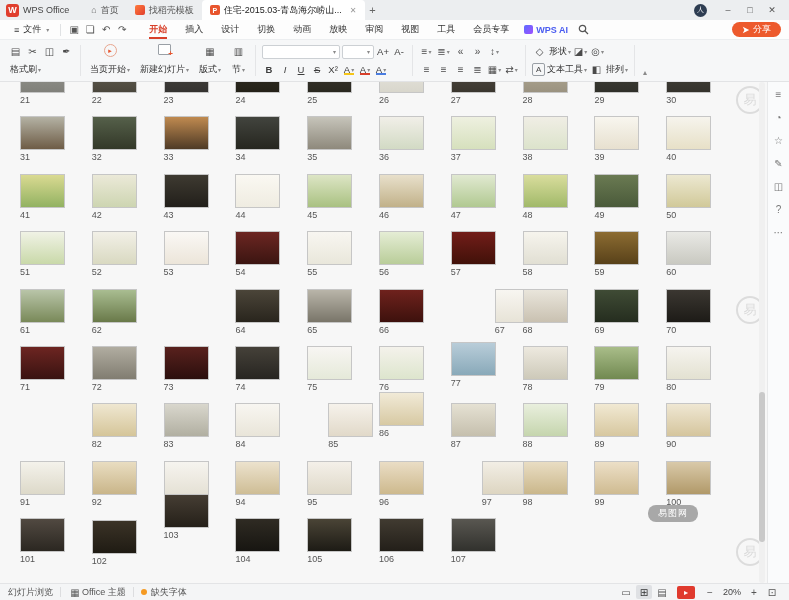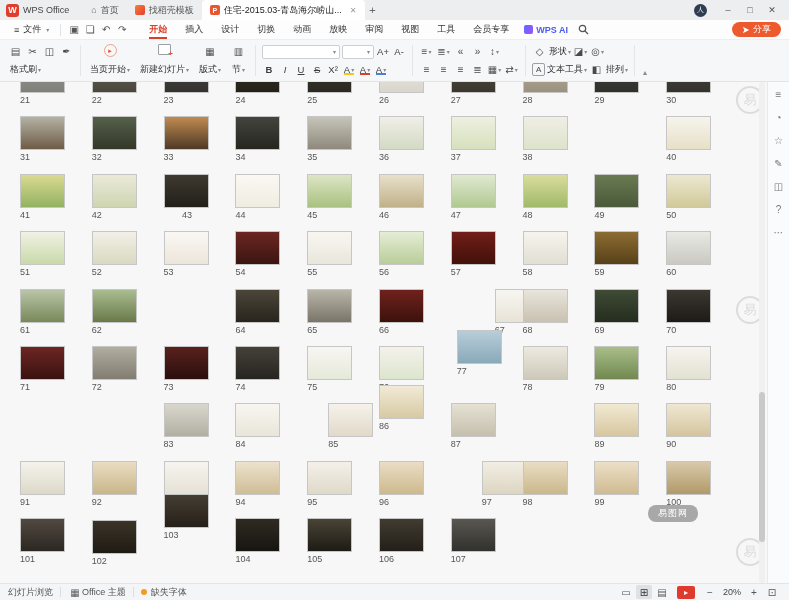--- a/index.html
+++ b/index.html
@@ -331,33 +331,37 @@
             <div class="slide-num">36</div>
           </div>
           <div class="slide-cell" style="left: 450.8px; top: 34.4px;">
             <div class="thumb" style="background: linear-gradient(rgb(238, 240, 224), rgb(214, 224, 189));"></div>
             <div class="slide-num">37</div>
           </div>
           <div class="slide-cell" style="left: 522.6px; top: 34.4px;">
             <div class="thumb" style="background: linear-gradient(rgb(240, 238, 229), rgb(220, 227, 203));"></div>
             <div class="slide-num">38</div>
           </div>
+          <div class="slide-cell" style="left: 594.4px; top: 34.4px;">
+            <div class="thumb" style="background: linear-gradient(rgb(248, 246, 239), rgb(231, 224, 207));"></div>
+            <div class="slide-num">39</div>
+          </div>
           <div class="slide-cell" style="left: 666.2px; top: 34.4px;">
             <div class="thumb" style="background: linear-gradient(rgb(246, 244, 237), rgb(231, 224, 199));"></div>
             <div class="slide-num">40</div>
           </div>
           <div class="slide-cell" style="left: 20px; top: 91.8px;">
             <div class="thumb" style="background: linear-gradient(rgb(218, 218, 146), rgb(146, 178, 98));"></div>
             <div class="slide-num">41</div>
           </div>
           <div class="slide-cell" style="left: 91.8px; top: 91.8px;">
             <div class="thumb" style="background: linear-gradient(rgb(235, 233, 216), rgb(205, 213, 177));"></div>
             <div class="slide-num">42</div>
           </div>
-          <div class="slide-cell" style="left: 163.6px; top: 91.8px; text-align: center;">
+          <div class="slide-cell" style="left: 163.6px; top: 91.8px;">
             <div class="thumb" style="background: linear-gradient(rgb(62, 58, 49), rgb(34, 31, 26));"></div>
             <div class="slide-num">43</div>
           </div>
           <div class="slide-cell" style="left: 235.4px; top: 91.8px;">
             <div class="thumb" style="background: linear-gradient(rgb(250, 248, 242), rgb(239, 236, 225));"></div>
             <div class="slide-num">44</div>
           </div>
           <div class="slide-cell" style="left: 307.2px; top: 91.8px;">
             <div class="thumb" style="background: linear-gradient(rgb(221, 229, 197), rgb(169, 193, 129));"></div>
             <div class="slide-num">45</div>
@@ -475,55 +479,63 @@
             <div class="slide-num">74</div>
           </div>
           <div class="slide-cell" style="left: 307.2px; top: 264px;">
             <div class="thumb" style="background: linear-gradient(rgb(248, 246, 243), rgb(229, 233, 217));"></div>
             <div class="slide-num">75</div>
           </div>
           <div class="slide-cell" style="left: 379px; top: 264px;">
             <div class="thumb" style="background: linear-gradient(rgb(244, 242, 235), rgb(221, 229, 205));"></div>
             <div class="slide-num">76</div>
           </div>
-          <div class="slide-cell" style="left: 450.8px; top: 248px; margin-left: 6px;">
+          <div class="slide-cell" style="left: 450.8px; top: 260px;">
             <div class="thumb" style="background: linear-gradient(rgb(185, 205, 217), rgb(137, 169, 185));"></div>
             <div class="slide-num">77</div>
           </div>
           <div class="slide-cell" style="left: 522.6px; top: 264px;">
             <div class="thumb" style="background: linear-gradient(rgb(237, 233, 223), rgb(205, 201, 185));"></div>
             <div class="slide-num">78</div>
           </div>
           <div class="slide-cell" style="left: 594.4px; top: 264px;">
             <div class="thumb" style="background: linear-gradient(rgb(169, 189, 137), rgb(113, 137, 81));"></div>
             <div class="slide-num">79</div>
           </div>
           <div class="slide-cell" style="left: 666.2px; top: 264px;">
             <div class="thumb" style="background: linear-gradient(rgb(246, 244, 239), rgb(227, 225, 209));"></div>
             <div class="slide-num">80</div>
           </div>
+          <div class="slide-cell" style="left: 91.8px; top: 321.4px;">
+            <div class="thumb" style="background: linear-gradient(rgb(239, 231, 209), rgb(213, 197, 153));"></div>
+            <div class="slide-num">82</div>
+          </div>
           <div class="slide-cell" style="left: 163.6px; top: 321.4px;">
             <div class="thumb" style="background: linear-gradient(rgb(217, 215, 205), rgb(177, 175, 161));"></div>
             <div class="slide-num">83</div>
           </div>
           <div class="slide-cell" style="left: 235.4px; top: 321.4px;">
             <div class="thumb" style="background: linear-gradient(rgb(248, 246, 241), rgb(233, 229, 217));"></div>
             <div class="slide-num">84</div>
           </div>
           <div class="slide-cell" style="left: 307.2px; top: 321.4px; padding-left: 21px;">
             <div class="thumb" style="background: linear-gradient(rgb(246, 242, 235), rgb(225, 217, 201));"></div>
             <div class="slide-num">85</div>
           </div>
-          <div class="slide-cell" style="left: 379px; top: 303px;">
+          <div class="slide-cell" style="left: 379px; top: 310px;">
             <div class="thumb" style="background: linear-gradient(rgb(241, 234, 215), rgb(215, 201, 163));"></div>
             <div class="slide-num">86</div>
           </div>
           <div class="slide-cell" style="left: 450.8px; top: 321.4px;">
             <div class="thumb" style="background: linear-gradient(rgb(229, 225, 211), rgb(197, 191, 173));"></div>
             <div class="slide-num">87</div>
+          </div>
+          <div class="slide-cell" style="left: 522.6px; top: 321.4px;">
+            <div class="thumb" style="background: linear-gradient(rgb(233, 239, 221), rgb(197, 213, 173));"></div>
+            <div class="slide-num">88</div>
           </div>
           <div class="slide-cell" style="left: 594.4px; top: 321.4px;">
             <div class="thumb" style="background: linear-gradient(rgb(241, 233, 211), rgb(215, 199, 159));"></div>
             <div class="slide-num">89</div>
           </div>
           <div class="slide-cell" style="left: 666.2px; top: 321.4px;">
             <div class="thumb" style="background: linear-gradient(rgb(239, 231, 211), rgb(213, 197, 157));"></div>
             <div class="slide-num">90</div>
           </div>
           <div class="slide-cell" style="left: 20px; top: 378.8px;">

